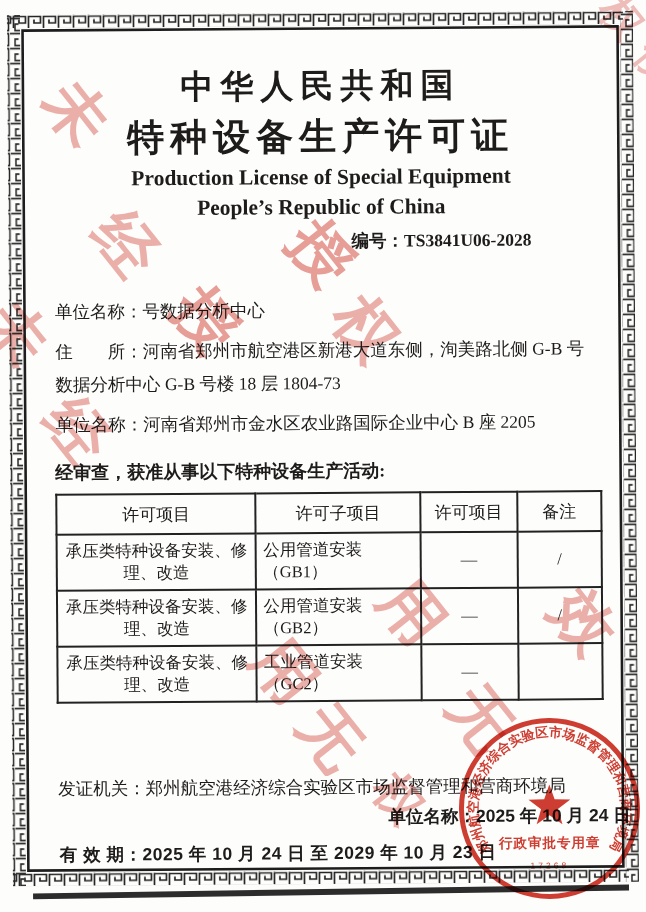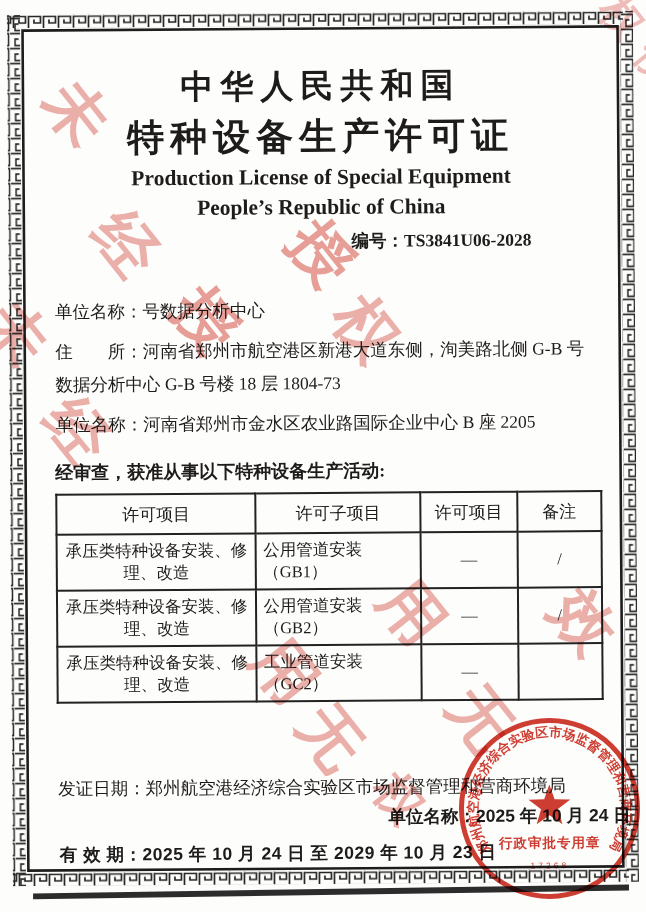--- a/index.html
+++ b/index.html
@@ -122,21 +122,21 @@
       </tr>
       <tr>
         <td>承压类特种设备安装、修理、改造</td>
         <td class="sub">工业管道安装（GC2）</td>
         <td>—</td>
         <td></td>
       </tr>
     </tbody>
   </table>
 
-  <p class="authority"><span>发证日期：</span><span>郑州航空港经济综合实验区市场监督管理和营商环境局</span></p>
+  <p class="authority"><span>发证机关：</span><span>郑州航空港经济综合实验区市场监督管理和营商环境局</span></p>
   <p class="issue-date"><span>单位名称：</span><span>2025 年 10 月 24 日</span></p>
   <p class="validity"><span>有 效 期：</span><span>2025 年 10 月 24 日 至 2029 年 10 月 23 日</span></p>
 
   <span class="wm big wm1">未</span>
   <span class="wm big wm2">经</span>
   <span class="wm big dark wm3">授</span>
   <span class="wm big dark wm4">授</span>
   <span class="wm big wm5">权</span>
   <span class="wm big wm6">未</span>
   <span class="wm big wm7">经</span>

